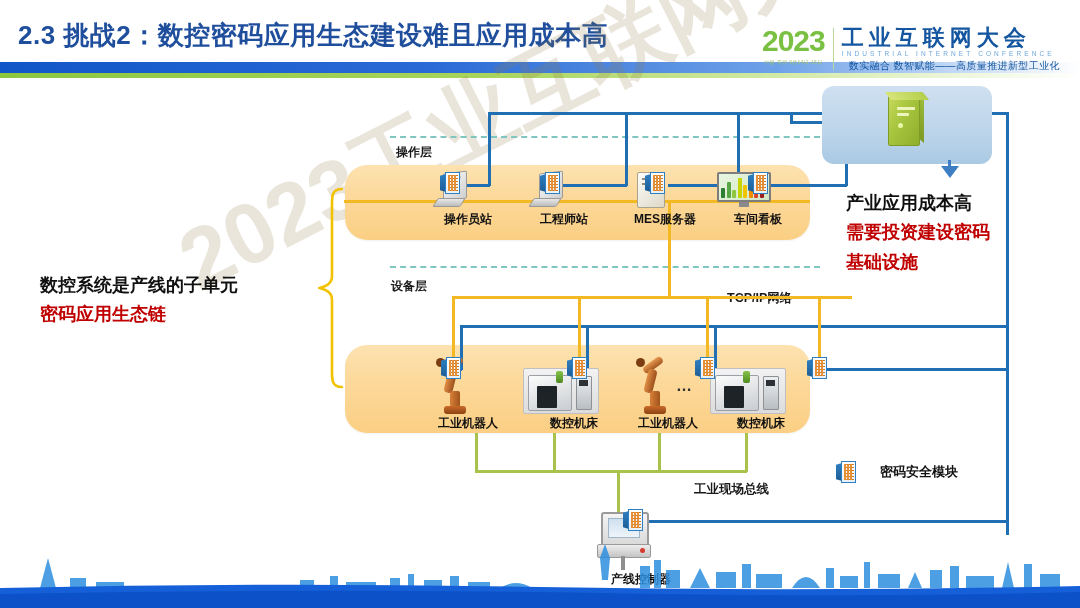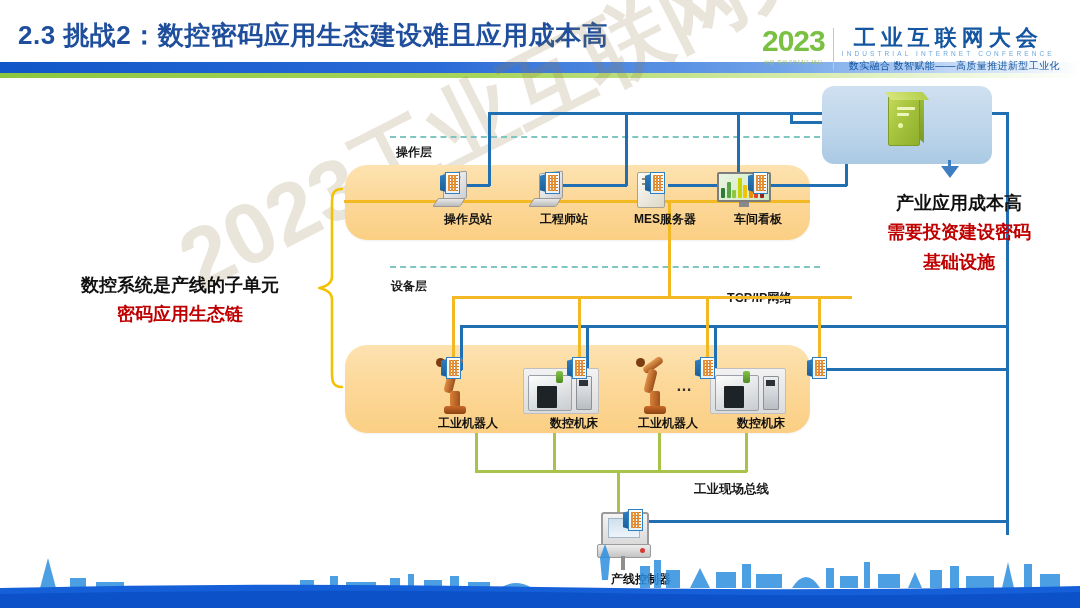--- a/index.html
+++ b/index.html
@@ -28,21 +28,21 @@
   
   .logo{position:absolute;left:762px;top:26px;width:310px;height:46px;display:flex;align-items:flex-start;}
   .logo-year{
     font-size:30px;font-weight:700;color:#7ac143;line-height:1;
     letter-spacing:-1px;
   }
   .logo-yearwrap{display:flex;flex-direction:column;align-items:center;padding-right:8px;}
   .logo-date{font-size:5px;color:#9fbf6a;letter-spacing:.3px;margin-top:3px;white-space:nowrap;}
   .logo-divider{width:1px;background:#b9d79a;align-self:stretch;margin:2px 8px 2px 0;}
   .logo-right{display:flex;flex-direction:column;}
-  .logo-cn{font-size:22px;font-weight:700;color:#1456a0;letter-spacing:5px;line-height:1.05;white-space:nowrap;margin-left:12px;}
+  .logo-cn{font-size:22px;font-weight:700;color:#1456a0;letter-spacing:5px;line-height:1.05;white-space:nowrap;}
   .logo-en{font-size:6.5px;color:#6fa8dc;letter-spacing:3.1px;line-height:1.5;white-space:nowrap;}
   .logo-sub{font-size:10px;color:#1456a0;letter-spacing:.4px;line-height:1.4;white-space:nowrap;margin-left:7px;}
 
   
   .watermark{
     position:absolute;left:160px;top:215px;
     font-size:86px;font-weight:700;color:rgba(150,125,70,.20);
     transform:rotate(-27deg);transform-origin:left top;
     white-space:nowrap;pointer-events:none;user-select:none;
   }
@@ -193,21 +193,21 @@
     font-size:12px;font-weight:700;color:#111;
   }
   #infra-art{position:absolute;left:884px;top:92px;}
 
   
   #down-arrow{position:absolute;left:941px;top:166px;width:0;height:0;
     border-left:9px solid transparent;border-right:9px solid transparent;border-top:12px solid #3e7fc4;}
   #down-stem{position:absolute;left:948px;top:160px;width:3px;height:10px;background:#3e7fc4;}
 
   
-  .callout{position:absolute;text-align:center;}
+  .callout{position:absolute;}
   .callout .hl{font-size:18px;font-weight:700;color:#111;line-height:1.55;white-space:nowrap;}
   .callout .rd{font-size:18px;font-weight:700;color:#c00000;line-height:1.65;white-space:nowrap;}
   #callout-left{left:40px;top:272px;width:280px;}
   #callout-right{left:846px;top:190px;width:226px;}
 
   
   #brace{
     position:absolute;left:318px;top:186px;width:26px;height:204px;
   }
 
@@ -478,20 +478,32 @@
     <div class="hl">产业应用成本高</div>
     <div class="rd">需要投资建设密码</div>
     <div class="rd">基础设施</div>
   </div>
 
   <svg id="brace" viewBox="0 0 26 204">
     <path d="M24 3 C14 3 14 10 14 18 L14 90 C14 98 8 100 2 102 C8 104 14 106 14 114 L14 186 C14 194 14 201 24 201" fill="none" stroke="#f2c200" stroke-width="2.6" stroke-linecap="round"></path>
   </svg>
 
   <div id="legend">
+    <div class="leg-row">
+      <div class="leg-key">
+        <div style="position:relative;width:20px;height:22px;">
+          <div class="chip" style="position:absolute;left:0;top:0;">
+            <div class="flap"></div>
+              <div class="face"></div>
+              <div class="grid"></div>
+          </div>
+        </div>
+      </div>
+      <div class="leg-txt">密码安全模块</div>
+    </div>
   </div>
 
   <svg id="skyline" viewBox="0 0 1080 78" preserveAspectRatio="none">
     <g fill="#2f8fe0" opacity="0.85">
       <path d="M600 28 l5 -14 l5 14 l-2 22 h-6 z"></path>
       <rect x="640" y="36" width="10" height="22"></rect>
       <rect x="654" y="30" width="7" height="28"></rect>
       <rect x="666" y="40" width="14" height="18"></rect>
       <path d="M690 58 l10 -20 l10 20 z"></path>
       <rect x="716" y="42" width="20" height="16"></rect>

